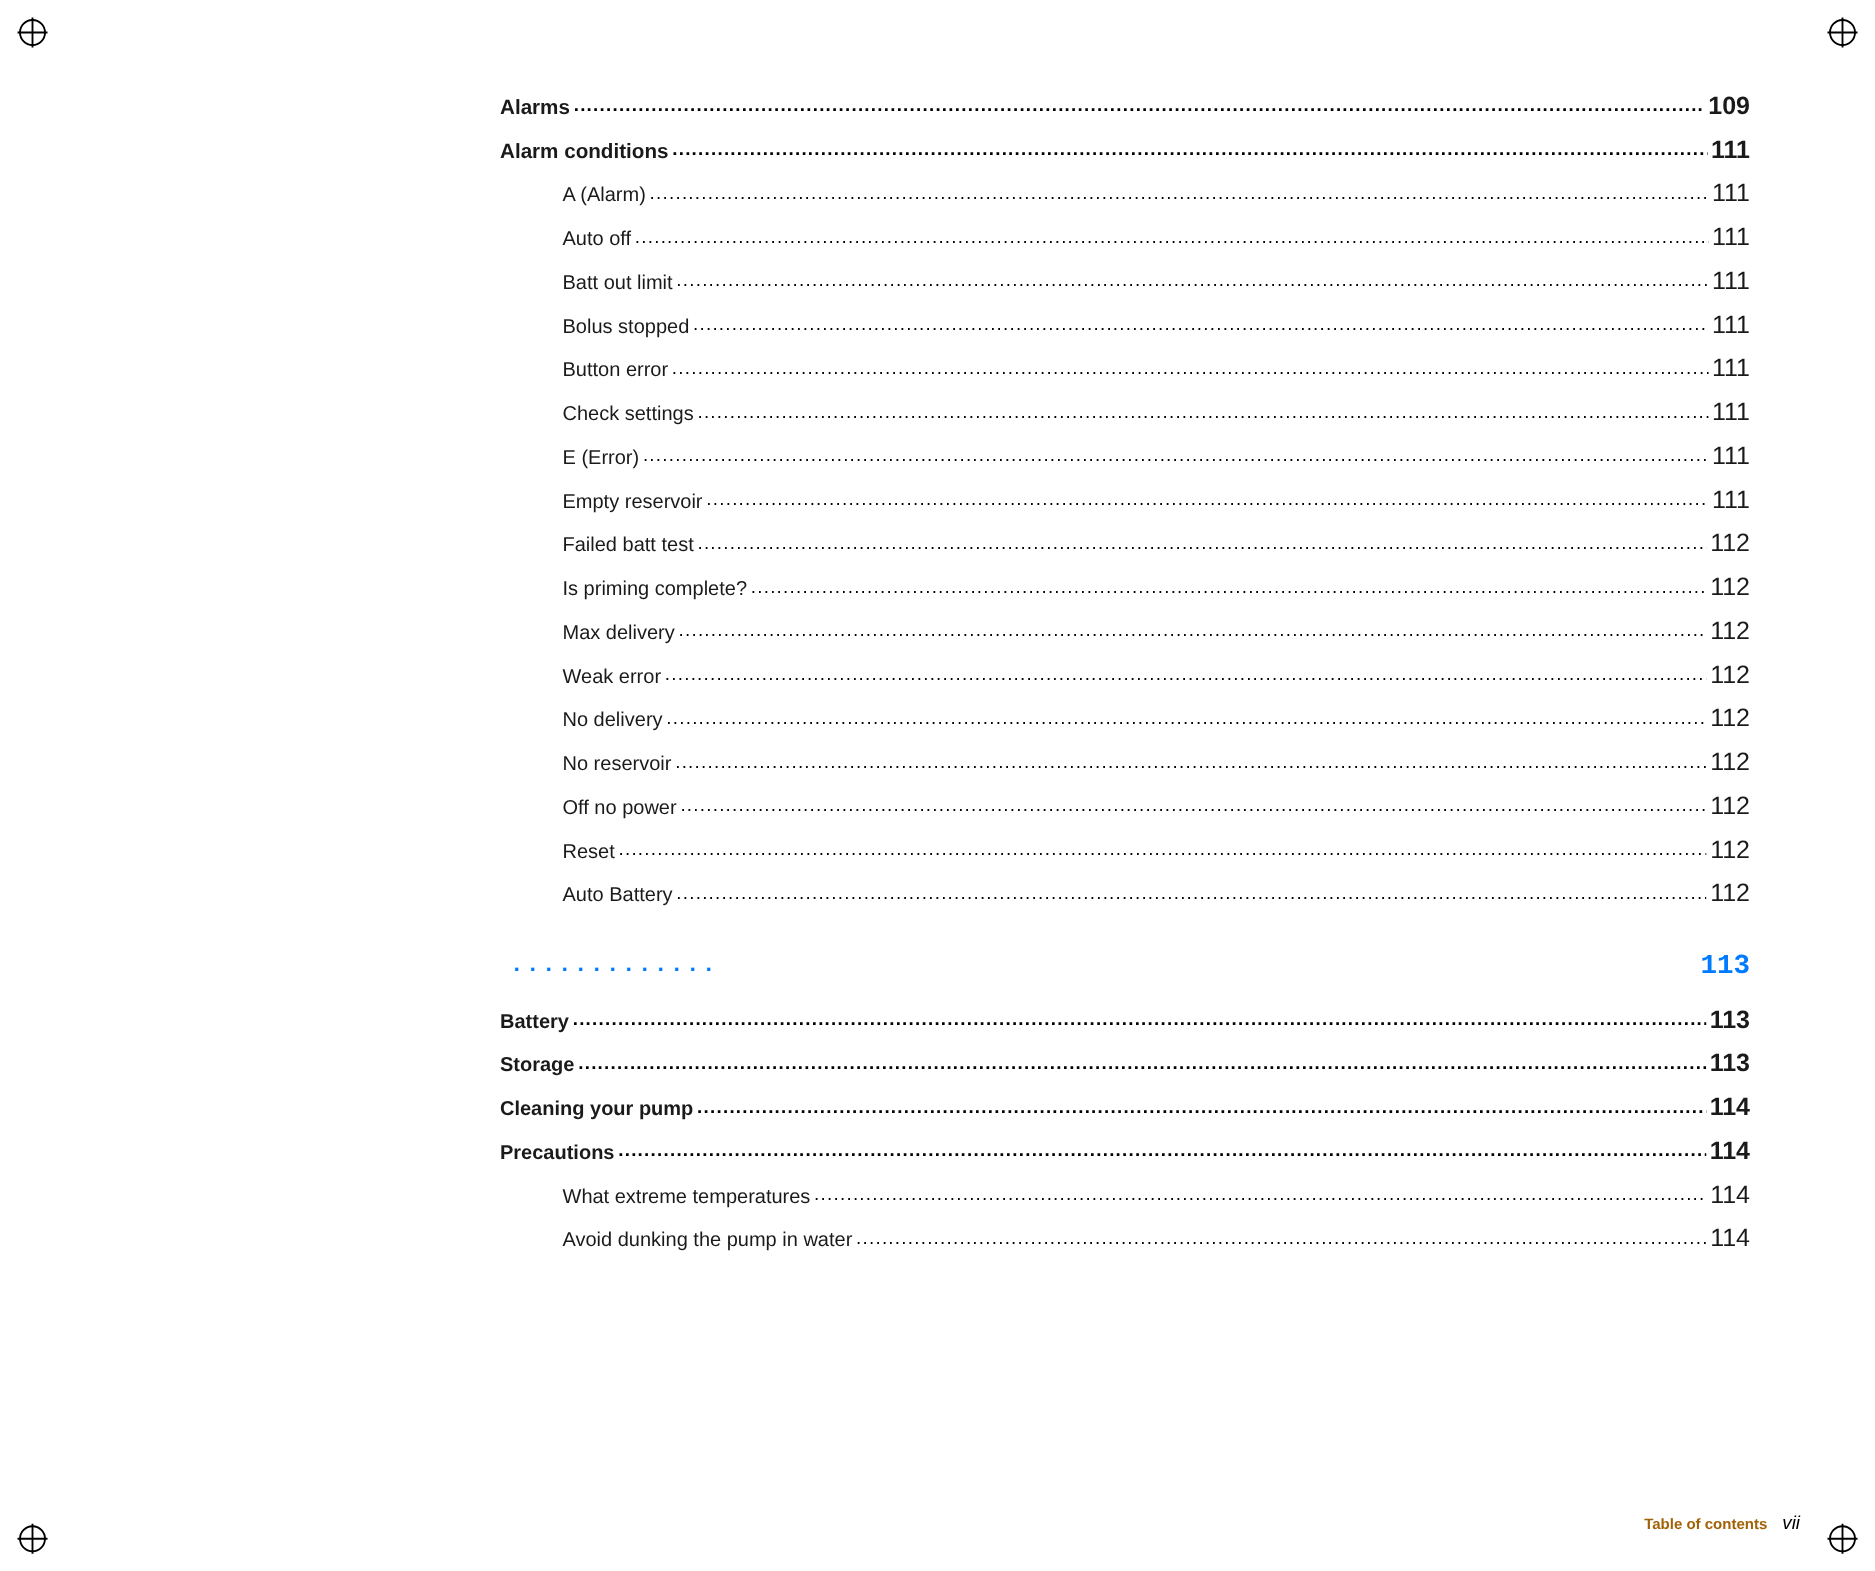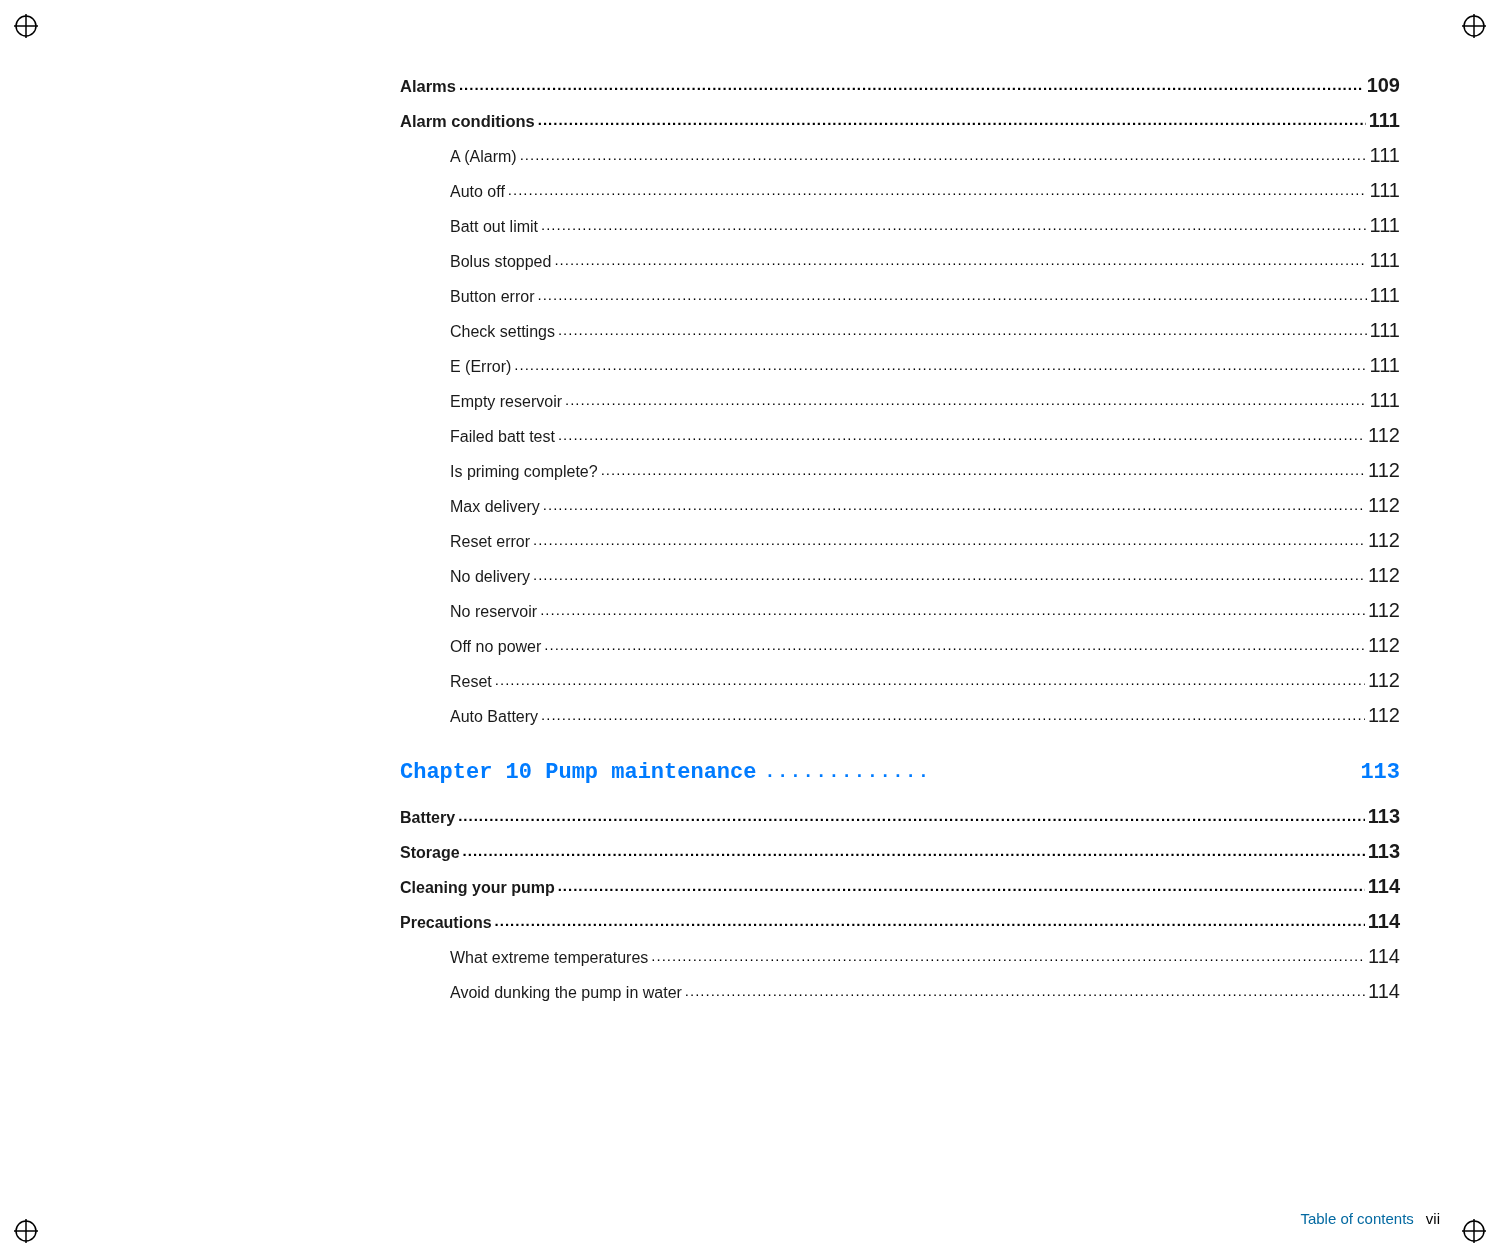--- a/index.html
+++ b/index.html
@@ -124,27 +124,29 @@
     .footer {
       position: absolute;
       bottom: 30px;
       right: 60px;
       display: flex;
       align-items: center;
       gap: 12px;
     }
 
     .footer-text {
-      color: #0369a1;
-      font-size: 15px;
+      color: #a16207;
+      font-size: 12px;
+      font-weight: bold;
     }
 
     .footer-page {
       color: #000;
       font-size: 15px;
+      font-style: italic;
     }
   </style>
 </head>
 <body>
 
 <div class="page">
 
   <svg class="corner-svg top-left" viewBox="0 0 32 32">
     <circle cx="16" cy="16" r="10" fill="none" stroke="#000" stroke-width="1.5"></circle>
     <line x1="16" y1="4" x2="16" y2="28" stroke="#000" stroke-width="1.5"></line>
@@ -231,21 +233,21 @@
           <span class="entry-label">Is priming complete?</span>
           <span class="entry-dots"></span>
           <span class="entry-page">112</span>
         </div>
         <div class="entry-row level2">
           <span class="entry-label">Max delivery</span>
           <span class="entry-dots"></span>
           <span class="entry-page">112</span>
         </div>
         <div class="entry-row level2">
-          <span class="entry-label">Reset error</span>
+          <span class="entry-label">Weak error</span>
           <span class="entry-dots"></span>
           <span class="entry-page">112</span>
         </div>
         <div class="entry-row level2">
           <span class="entry-label">No delivery</span>
           <span class="entry-dots"></span>
           <span class="entry-page">112</span>
         </div>
         <div class="entry-row level2">
           <span class="entry-label">No reservoir</span>
@@ -263,21 +265,20 @@
           <span class="entry-page">112</span>
         </div>
         <div class="entry-row level2">
           <span class="entry-label">Auto Battery</span>
           <span class="entry-dots"></span>
           <span class="entry-page">112</span>
         </div>
       </div>
 
     <div class="chapter-heading">
-      <span class="ch-label">Chapter 10 Pump maintenance</span>
       <span class="ch-dots">.............</span>
       <span class="ch-page">113</span>
     </div>
 
     <div id="chapter-entries-list">
         <div class="entry-row level1-semibold">
           <span class="entry-label">Battery</span>
           <span class="entry-dots"></span>
           <span class="entry-page">113</span>
         </div>

